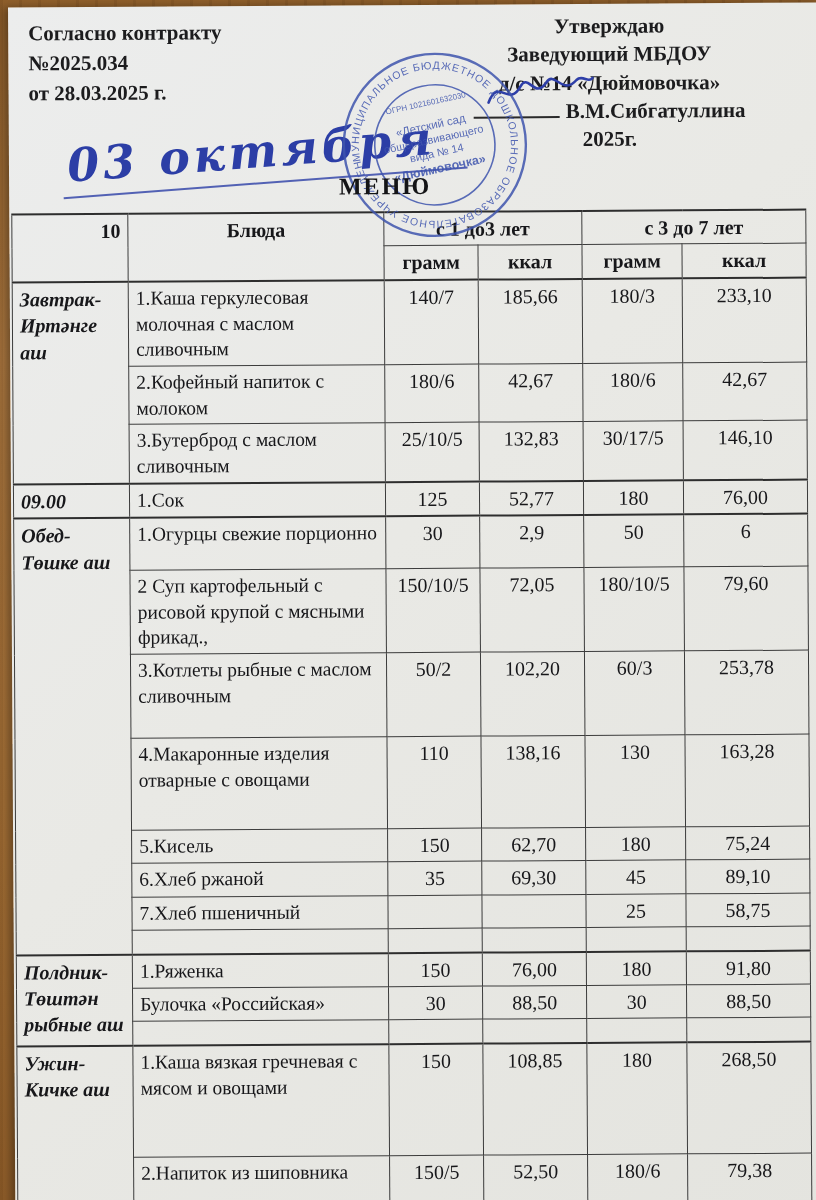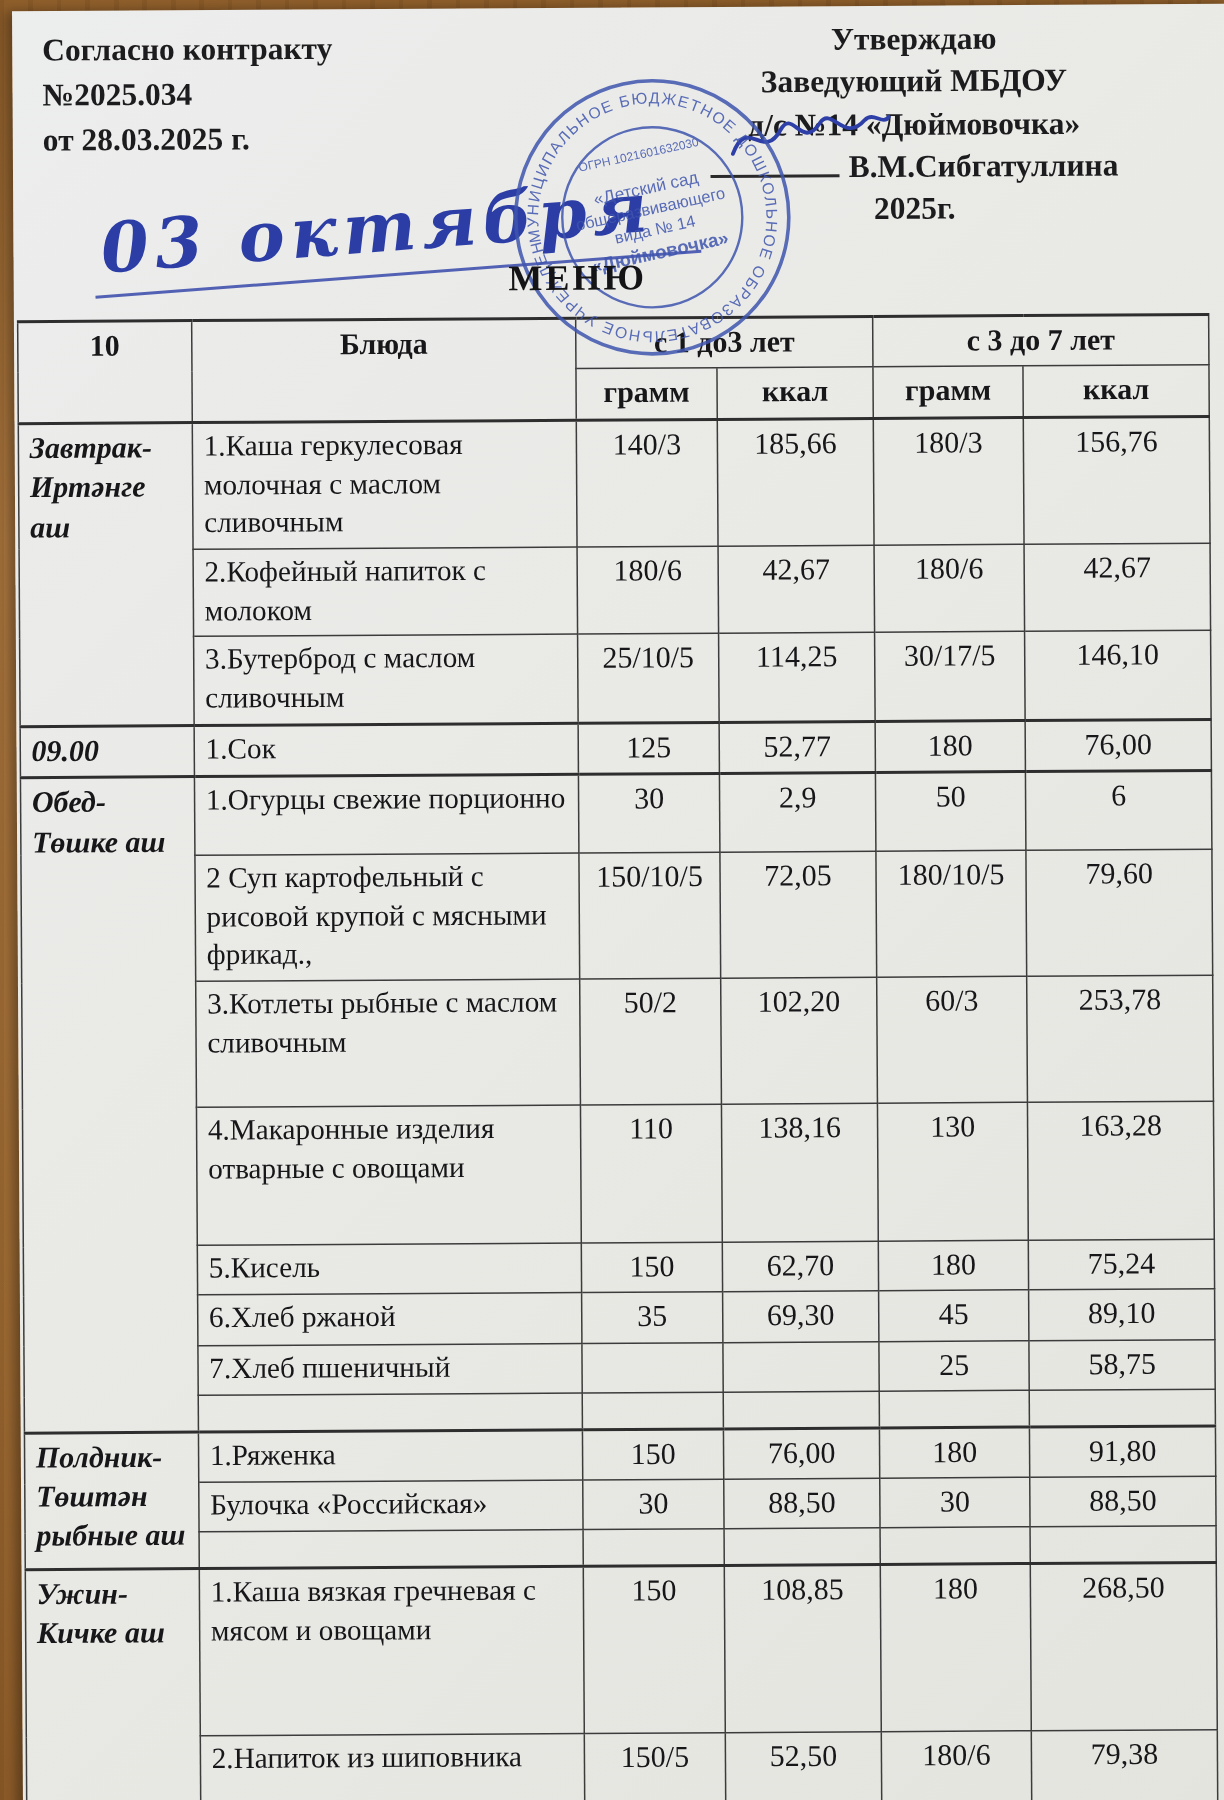--- a/index.html
+++ b/index.html
@@ -120,51 +120,51 @@
     <colgroup>
       <col style="width:116px">
         <col style="width:256px">
         <col style="width:94px">
       <col style="width:104px">
         <col style="width:100px">
         <col style="width:124px">
     </colgroup>
     <tbody>
       <tr class="head-top">
-        <th rowspan="2" style="text-align:center;vertical-align:top;">10</th>
+        <th rowspan="2" style="text-align:right;vertical-align:top;">10</th>
         <th rowspan="2">Блюда</th>
         <th colspan="2">с 1 до3 лет</th>
         <th colspan="2">с 3 до 7 лет</th>
       </tr>
       <tr>
         <th>грамм</th>
         <th>ккал</th>
         <th>грамм</th>
         <th>ккал</th>
       </tr>
 
       <tr class="sec-start rh-3l">
         <td class="sec" rowspan="3">Завтрак-Иртәнге аш</td>
         <td class="dish">1.Каша геркулесовая молочная с маслом сливочным</td>
-        <td class="num">140/3</td>
+        <td class="num">140/7</td>
         <td class="num">185,66</td>
         <td class="num">180/3</td>
-        <td class="num">156,76</td>
+        <td class="num">233,10</td>
       </tr>
       <tr class="rh-2l">
         <td class="dish">2.Кофейный напиток с молоком</td>
         <td class="num">180/6</td>
         <td class="num">42,67</td>
         <td class="num">180/6</td>
         <td class="num">42,67</td>
       </tr>
       <tr class="rh-2l">
         <td class="dish">3.Бутерброд с маслом сливочным</td>
         <td class="num">25/10/5</td>
-        <td class="num">114,25</td>
+        <td class="num">132,83</td>
         <td class="num">30/17/5</td>
         <td class="num">146,10</td>
       </tr>
 
       <tr class="sec-start rh-1l">
         <td class="sec">09.00</td>
         <td class="dish">1.Сок</td>
         <td class="num">125</td>
         <td class="num">52,77</td>
         <td class="num">180</td>

